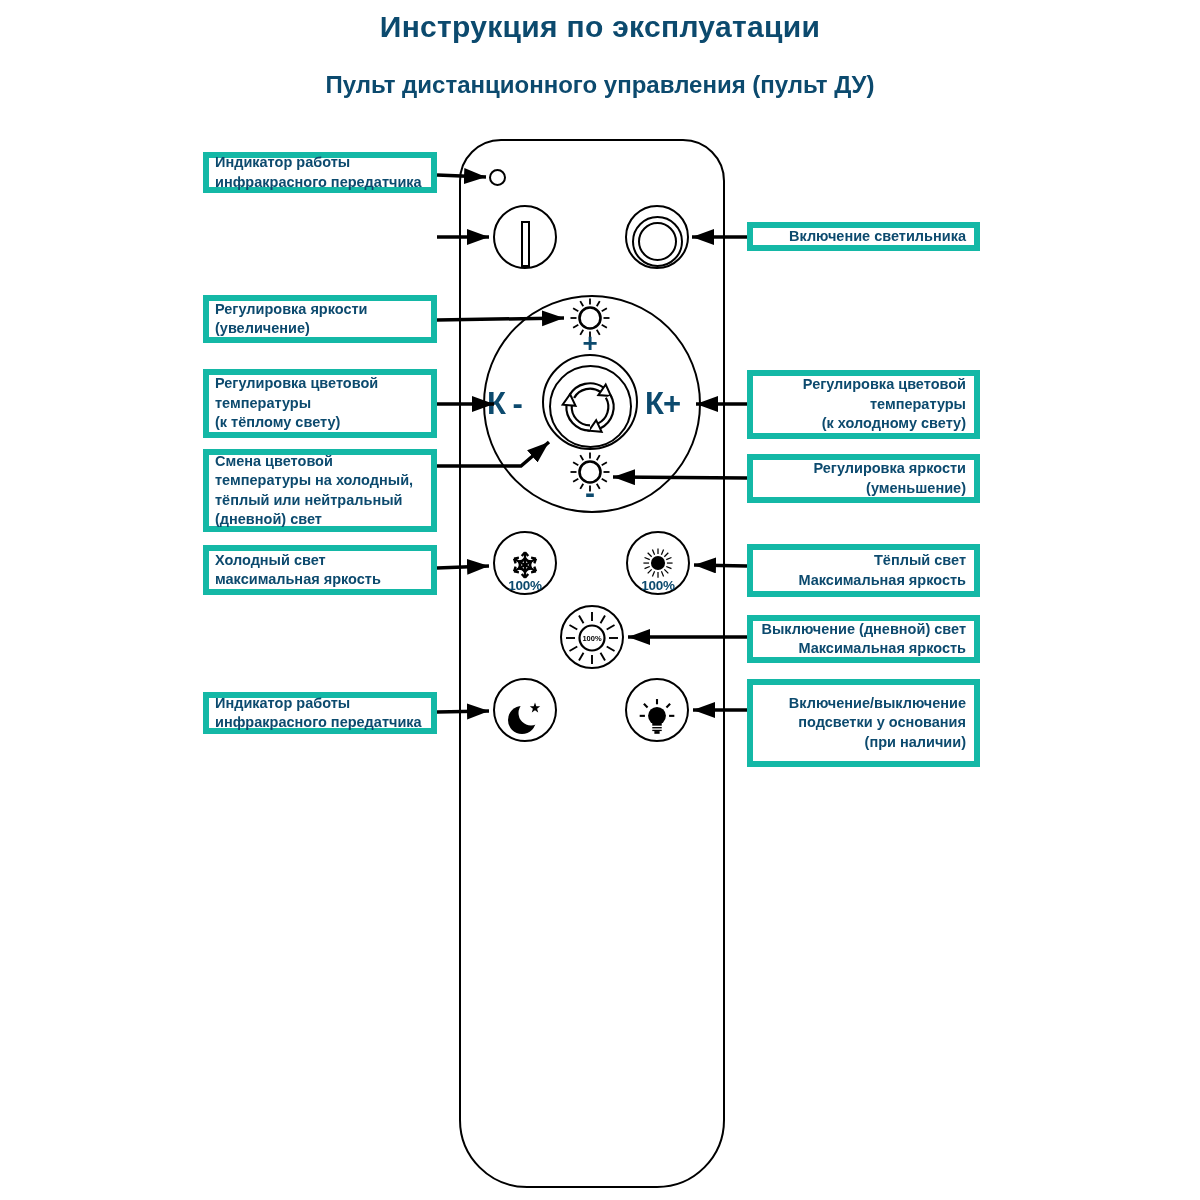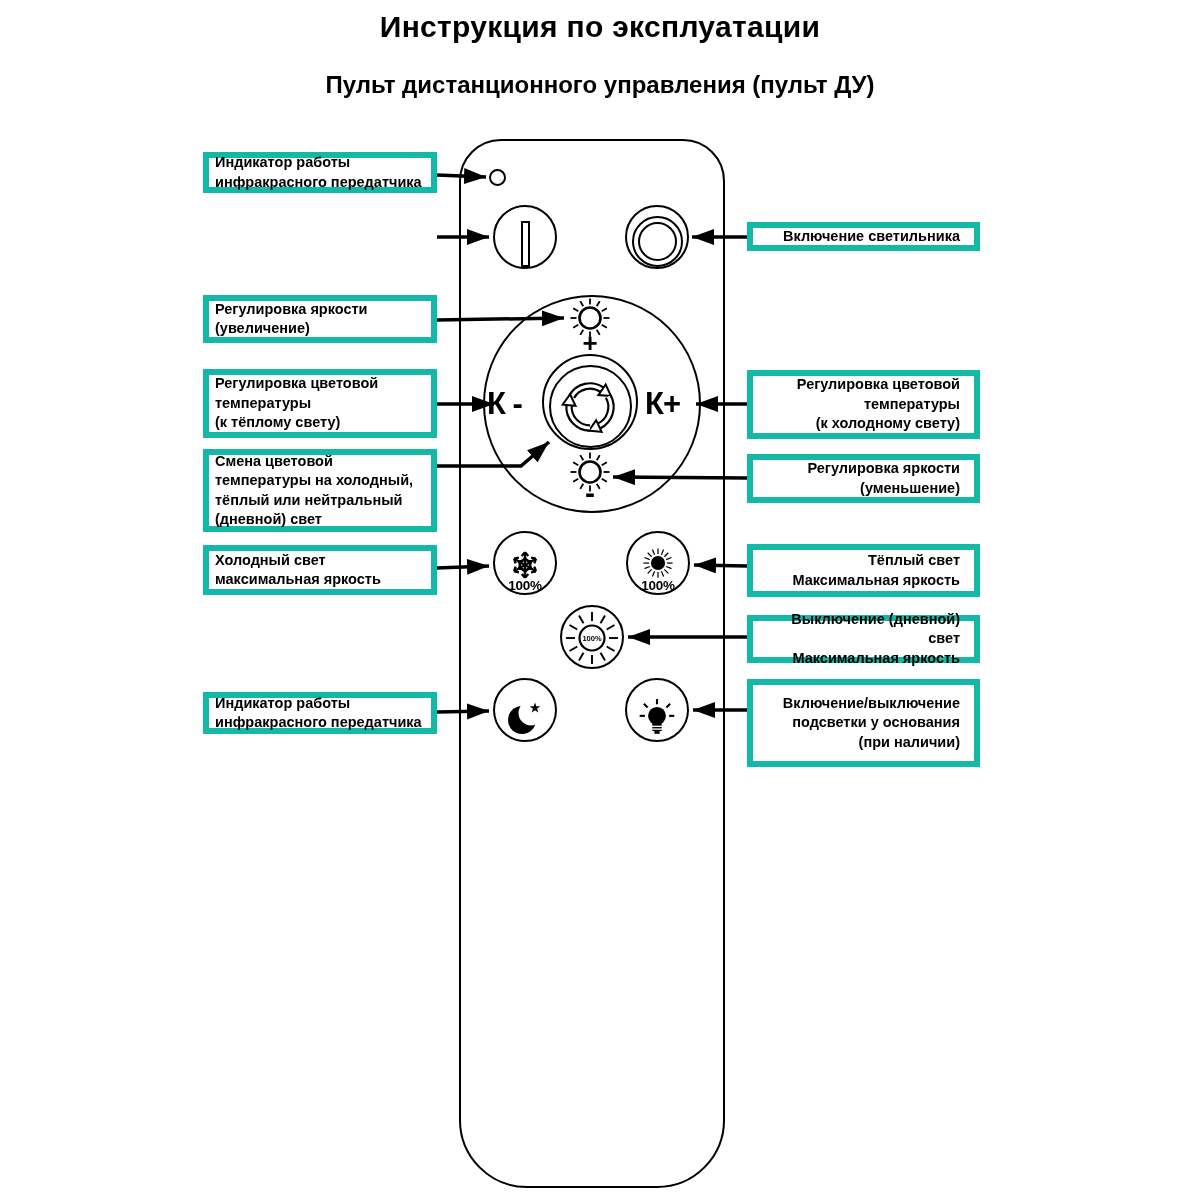--- a/index.html
+++ b/index.html
@@ -1,26 +1,26 @@
 <!DOCTYPE html>
 <html><head>
 <meta charset="utf-8">
 <style>
   html,body { margin:0; padding:0; background:#fff; }
   .stage { position:relative; width:1200px; height:1200px; background:#ffffff;
-           font-family:"Liberation Sans", sans-serif; color:#000000; overflow:hidden; }
+           font-family:"Liberation Sans", sans-serif; color:#0c4a6e; overflow:hidden; }
   .title { position:absolute; top:10px; left:0; width:100%; text-align:center;
            font-size:30px; font-weight:bold; letter-spacing:.3px; }
   .subtitle { position:absolute; top:71px; left:0; width:100%; text-align:center;
            font-size:24px; font-weight:bold; }
   .callout { position:absolute; border:6px solid #14b8a6; box-sizing:border-box;
            display:flex; align-items:center; background:#fff; }
   .callout span { font-size:14.5px; font-weight:bold; line-height:1.34; white-space:pre-line; }
   .callout.left  { left:203px; width:234px; padding:2px 6px; justify-content:flex-start; text-align:left; }
-  .callout.right { left:747px; width:233px; padding:2px 14px; justify-content:flex-end; text-align:right; }
+  .callout.right { left:747px; width:233px; padding:2px 8px; justify-content:flex-end; text-align:right; }
   .remote { position:absolute; left:459px; top:139px; width:266px; height:1049px;
            border:2.5px solid #000; border-radius:42px 42px 68px 68px; box-sizing:border-box; background:#fff; }
   .circ { position:absolute; border-radius:50%; box-sizing:border-box; background:#fff; }
   .btn  { border:2.8px solid #000; display:flex; flex-direction:column; align-items:center; justify-content:flex-end; }
   .pct  { font-size:13.5px; font-weight:bold; margin-top:-2px; letter-spacing:-0.2px; }
   .ktxt { position:absolute; font-size:31px; font-weight:bold; letter-spacing:-1px; }
   .sign { position:absolute; width:32px; text-align:center; font-weight:bold; }
   .arrows { position:absolute; left:0; top:0; pointer-events:none; }
   svg { display:block; }
 </style>

